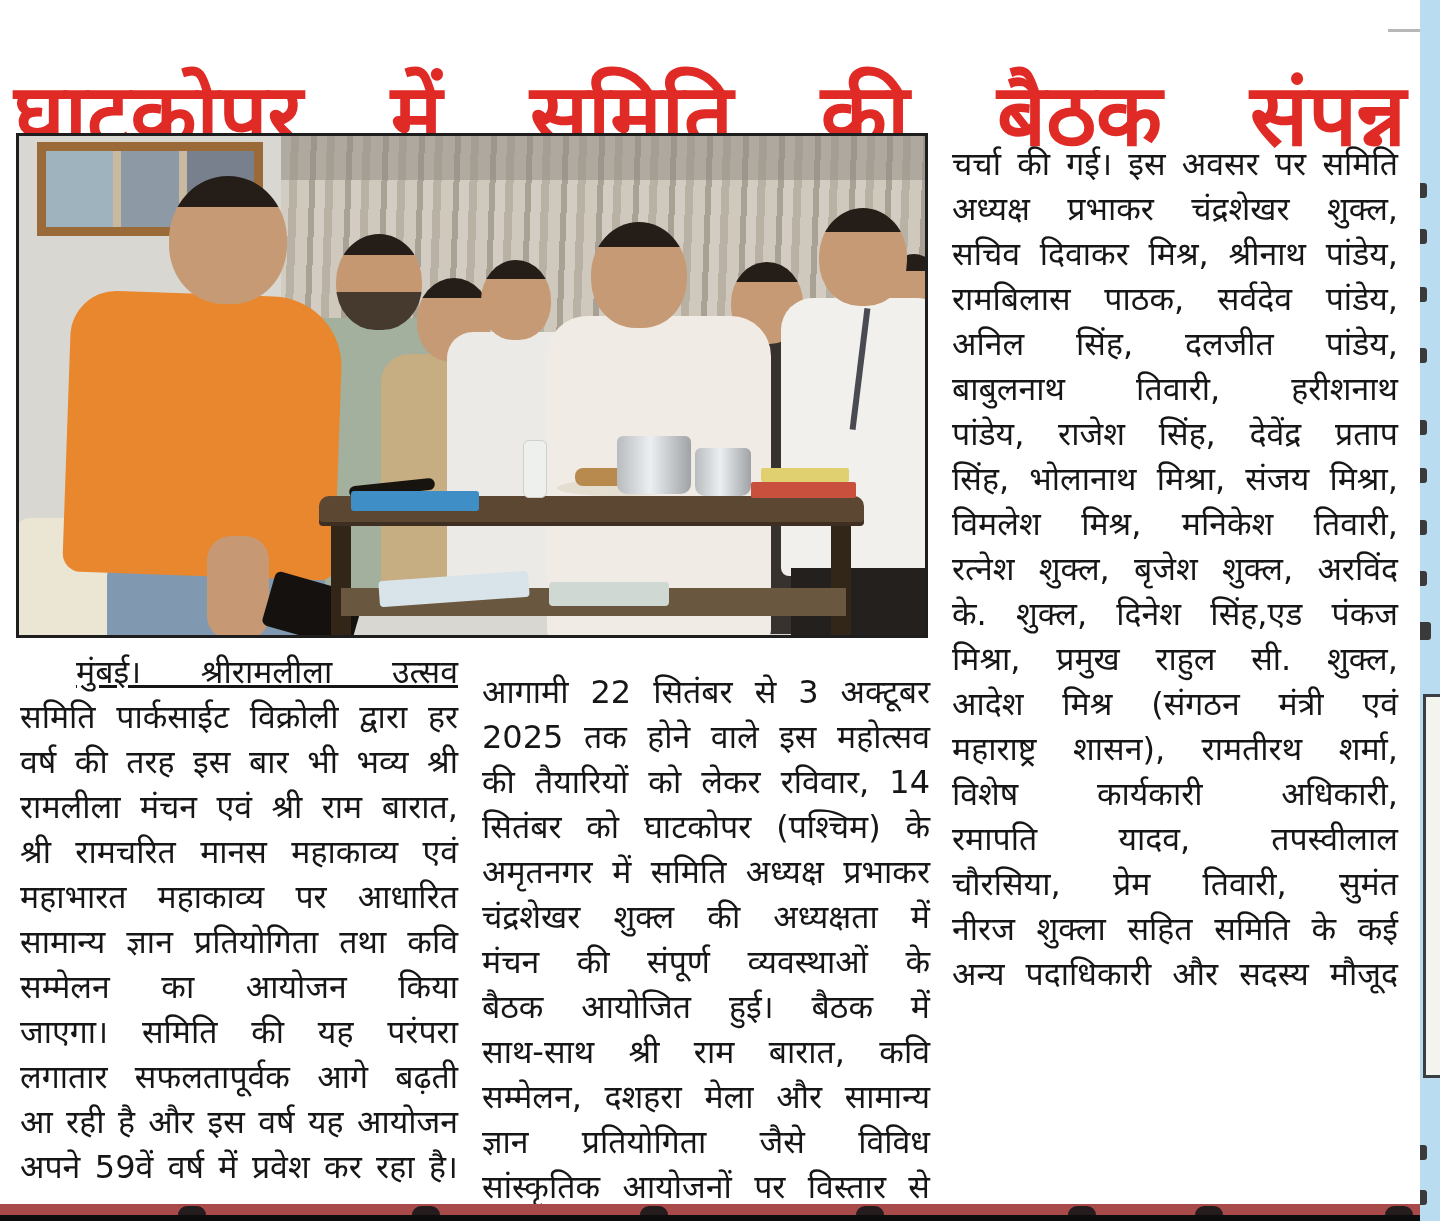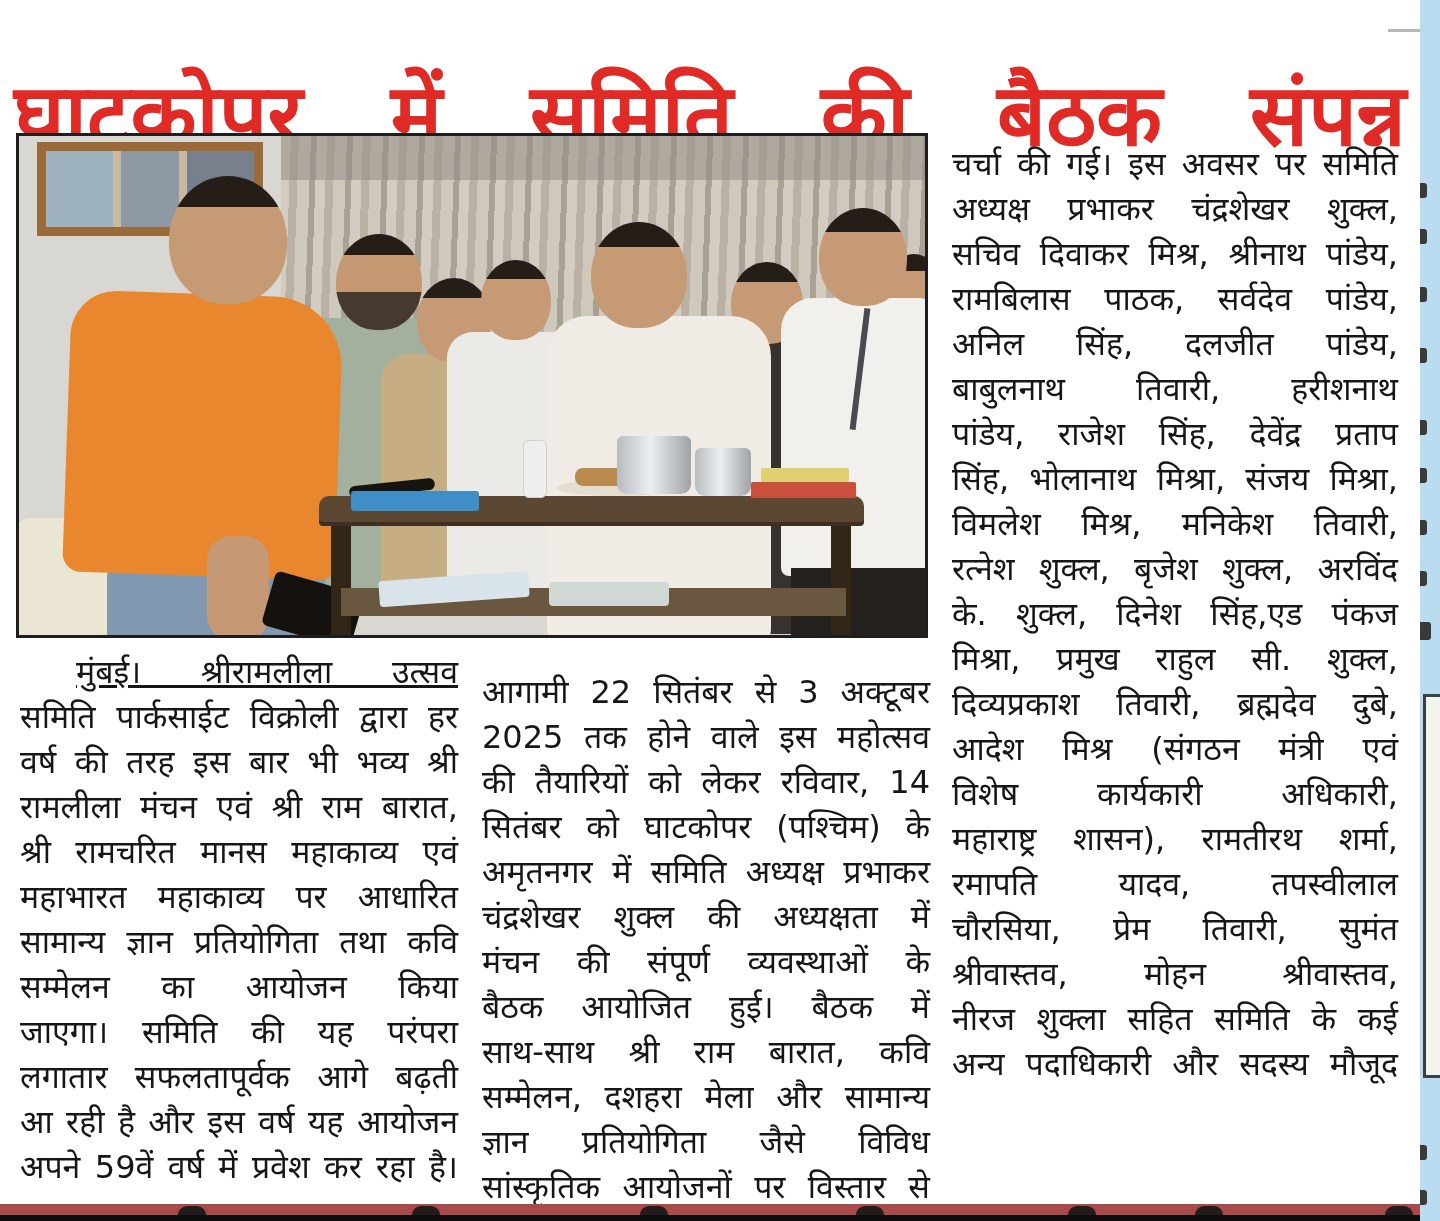--- a/index.html
+++ b/index.html
@@ -184,27 +184,25 @@
     <div class="line">सचिव दिवाकर मिश्र, श्रीनाथ पांडेय,</div>
     <div class="line">रामबिलास पाठक, सर्वदेव पांडेय,</div>
     <div class="line">अनिल सिंह, दलजीत पांडेय,</div>
     <div class="line">बाबुलनाथ तिवारी, हरीशनाथ</div>
     <div class="line">पांडेय, राजेश सिंह, देवेंद्र प्रताप</div>
     <div class="line">सिंह, भोलानाथ मिश्रा, संजय मिश्रा,</div>
     <div class="line">विमलेश मिश्र, मनिकेश तिवारी,</div>
     <div class="line">रत्नेश शुक्ल, बृजेश शुक्ल, अरविंद</div>
     <div class="line">के. शुक्ल, दिनेश सिंह,एड पंकज</div>
     <div class="line">मिश्रा, प्रमुख राहुल सी. शुक्ल,</div>
-    <div class="line">दिव्यप्रकाश तिवारी, ब्रह्मदेव दुबे,</div>
     <div class="line">आदेश मिश्र (संगठन मंत्री एवं</div>
+    <div class="line">महाराष्ट्र शासन), रामतीरथ शर्मा,</div>
     <div class="line">विशेष कार्यकारी अधिकारी,</div>
-    <div class="line">महाराष्ट्र शासन), रामतीरथ शर्मा,</div>
     <div class="line">रमापति यादव, तपस्वीलाल</div>
     <div class="line">चौरसिया, प्रेम तिवारी, सुमंत</div>
-    <div class="line">श्रीवास्तव, मोहन श्रीवास्तव,</div>
     <div class="line">नीरज शुक्ला सहित समिति के कई</div>
     <div class="line">अन्य पदाधिकारी और सदस्य मौजूद</div>
   </div>
 
 <div class="corner-line"></div>
 <div class="side-strip">
   <div class="frag" style="top:183px"></div>
   <div class="frag" style="top:229px"></div>
   <div class="frag" style="top:287px"></div>
   <div class="frag" style="top:348px"></div>

